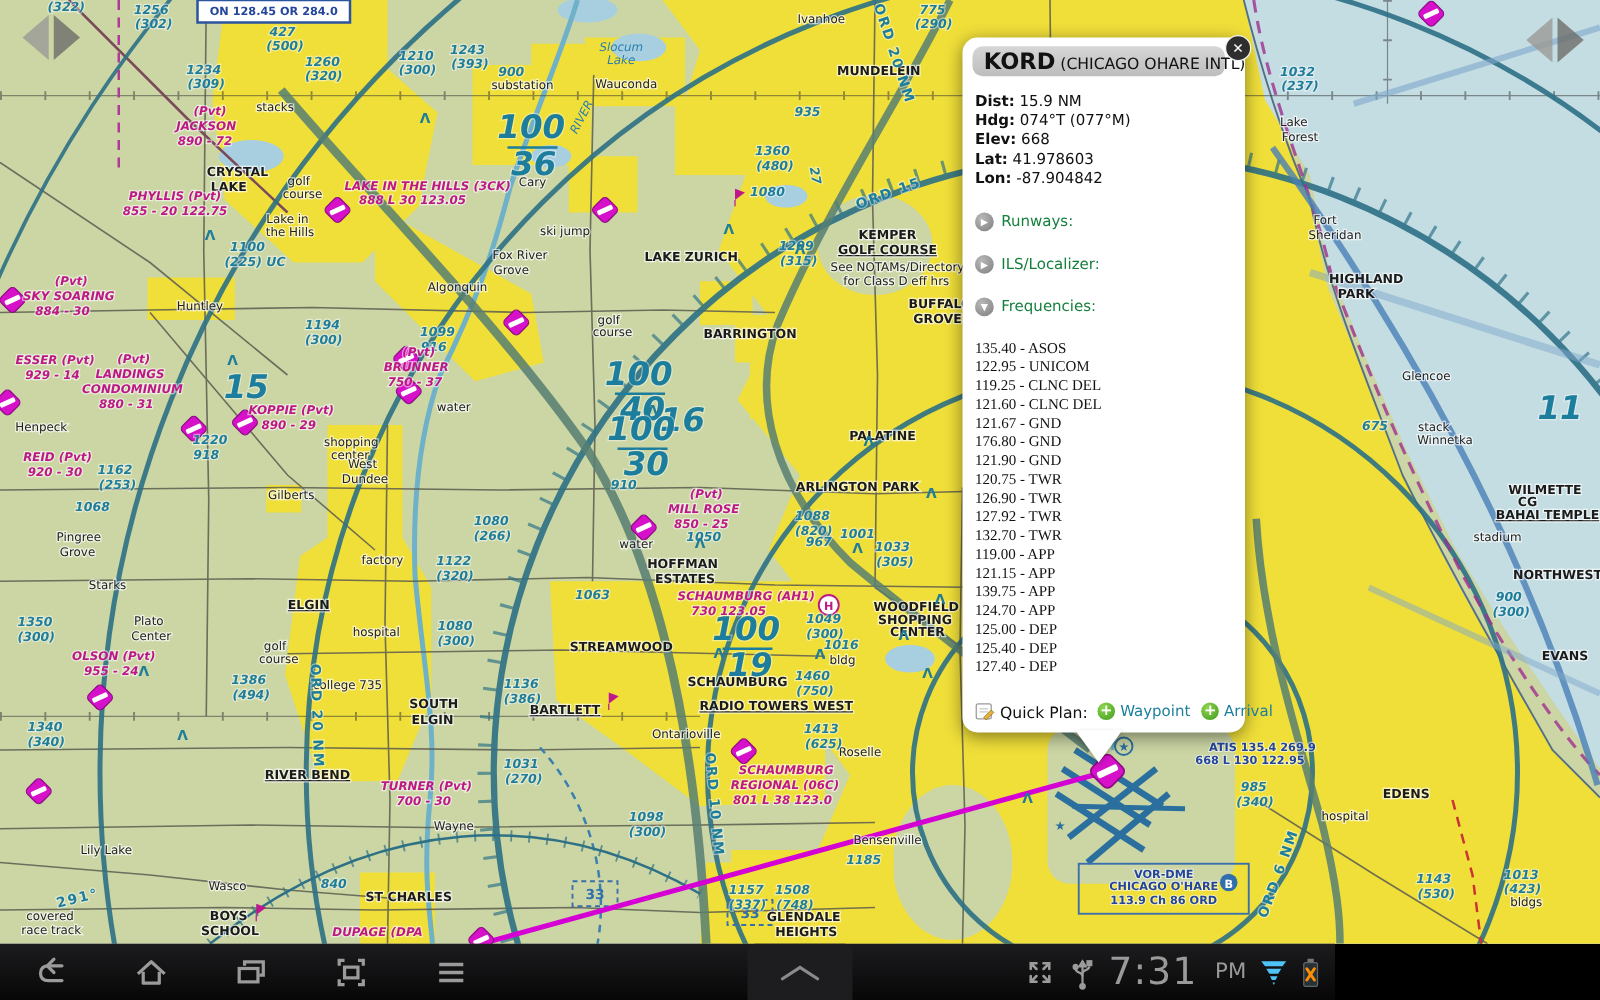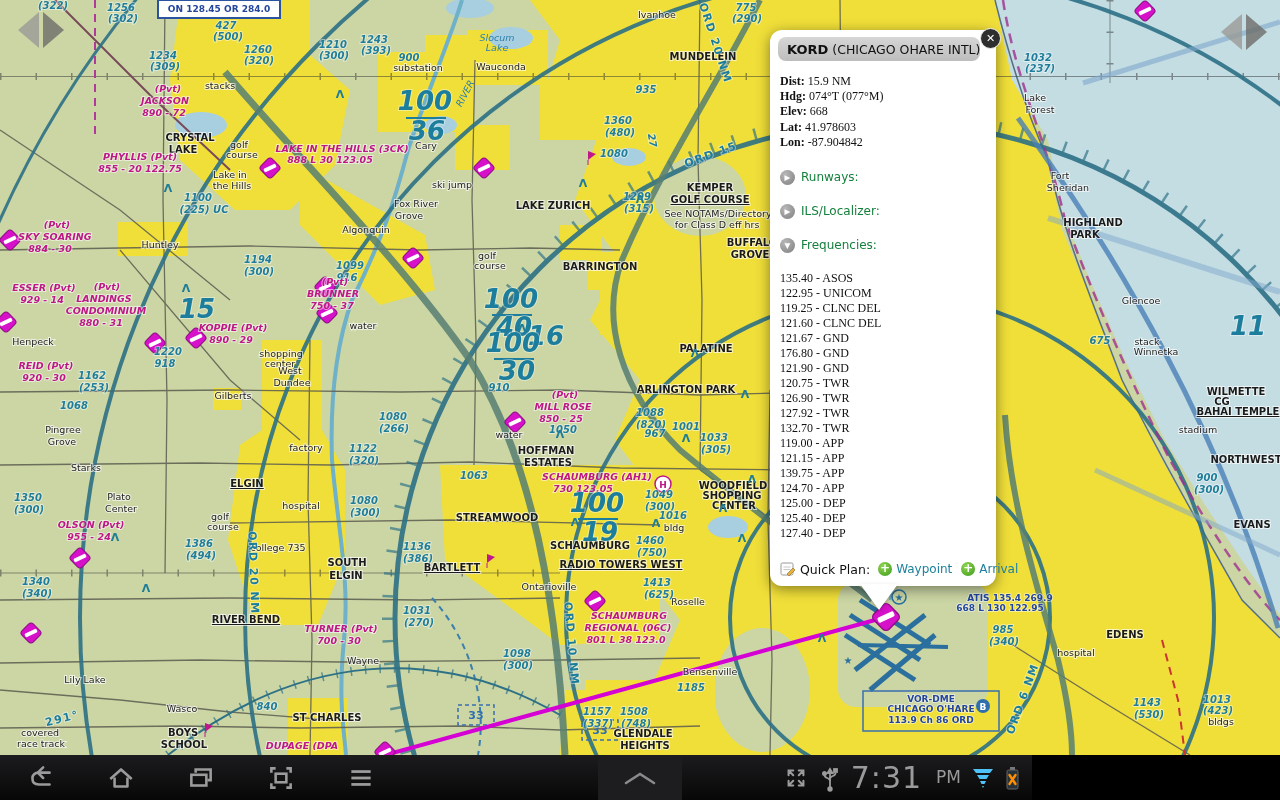--- a/index.html
+++ b/index.html
@@ -28,36 +28,36 @@
   .handle .tr{position:absolute;right:0;top:0;width:0;height:0;border-top:18px solid transparent;border-bottom:18px solid transparent;border-left:21px solid #6e6e6a;}
   
   #attrib{position:absolute;right:0;top:735px;height:15px;padding:2px 6px 3px 8px;background:rgba(255,255,255,.78);font-size:11px;color:#333;white-space:nowrap;}
   #attrib a{color:#0078a8;text-decoration:none;cursor:pointer;}
   
   #popup{position:absolute;left:770px;top:30px;width:226px;height:556px;background:#fff;border-radius:12px;box-shadow:0 3px 14px rgba(0,0,0,.45);font-size:12px;color:#111;}
   #popup .tail{position:absolute;left:90px;bottom:-24px;width:0;height:0;border-left:19px solid transparent;border-right:19px solid transparent;border-top:26px solid #fff;filter:drop-shadow(0 2px 2px rgba(0,0,0,.25));}
   #popup .close{position:absolute;left:210px;top:-2px;width:21px;height:21px;border-radius:50%;background:#2e2e2e;border:1.5px solid #f2f2f2;color:#fff;font-size:11px;font-weight:bold;line-height:18px;text-align:center;cursor:pointer;padding:0;font-family:"DejaVu Sans",sans-serif;}
   #popup .ph{position:absolute;left:8px;top:7px;width:202px;height:24px;background:linear-gradient(#d6d6d6,#bdbdbd);border-radius:8px;display:flex;align-items:center;padding:0 0 0 5px;box-sizing:border-box;}
   #popup .ph .t{font-size:12.5px;margin-left:4px;white-space:nowrap;}
-  #popup .ph .t b{font-size:13px;}
-  .irow{line-height:15.2px;padding-left:10px;font-family:Liberation Serif, serif;}
+  #popup .ph .t b{font-size:18px;}
+  .irow{line-height:15.2px;padding-left:10px;}
   .irow b{font-weight:bold;}
   #info{margin-top:44px;}
   .sec{display:flex;align-items:center;height:34px;padding-left:10px;cursor:pointer;}
   .sec .disc{width:15px;height:15px;border-radius:50%;background:radial-gradient(circle at 35% 30%,#b8b8b8,#7e7e7e);color:#fff;font-size:7.5px;line-height:15.5px;text-align:center;margin-right:6px;flex:0 0 15px;}
   .sec .slab{color:#15803d;font-size:12px;}
   #secs{margin-top:10px;}
   #freqs{margin-top:9px;}
   .frow{line-height:15px;padding-left:10px;font-family:Liberation Serif, serif;}
   #qp{position:absolute;left:10px;bottom:9px;display:flex;align-items:center;white-space:nowrap;}
   #qp .qlab{font-size:12.5px;margin:0 8px 0 4px;}
   .qpa{display:flex;align-items:center;color:#1c7f9e;font-size:12px;margin-right:9px;cursor:pointer;}
   .plus{width:14px;height:14px;border-radius:50%;background:radial-gradient(circle at 35% 30%,#8fd44e,#3f9c1e);color:#fff;font-size:12px;font-weight:bold;line-height:13px;text-align:center;margin-right:4px;}
   
-  #navbar{position:absolute;left:0;top:755px;width:1032px;height:45px;background:linear-gradient(#1c1c1e,#070708);}
+  #navbar{position:absolute;left:0;top:755px;width:1032px;height:45px;background:linear-gradient(#1c1c1e,#070708);padding-left:36px;}
   #navleft{position:absolute;left:26px;top:8px;display:flex;gap:50px;}
   #navleft .nbtn{width:30px;height:30px;cursor:pointer;}
   #navcenter{position:absolute;left:598px;top:0;width:84px;height:45px;background:#1d1d1f;border-radius:6px 6px 0 0;display:flex;align-items:center;justify-content:center;cursor:pointer;}
   #navright{position:absolute;right:12px;top:0;height:45px;display:flex;align-items:center;gap:11px;}
   #clock{color:#9a9a9a;font-size:30px;letter-spacing:1px;line-height:45px;}
   #ampm{color:#9a9a9a;font-size:17px;margin:10px 0 12px 3px;}
 </style>
 </head>
 <body>
 

